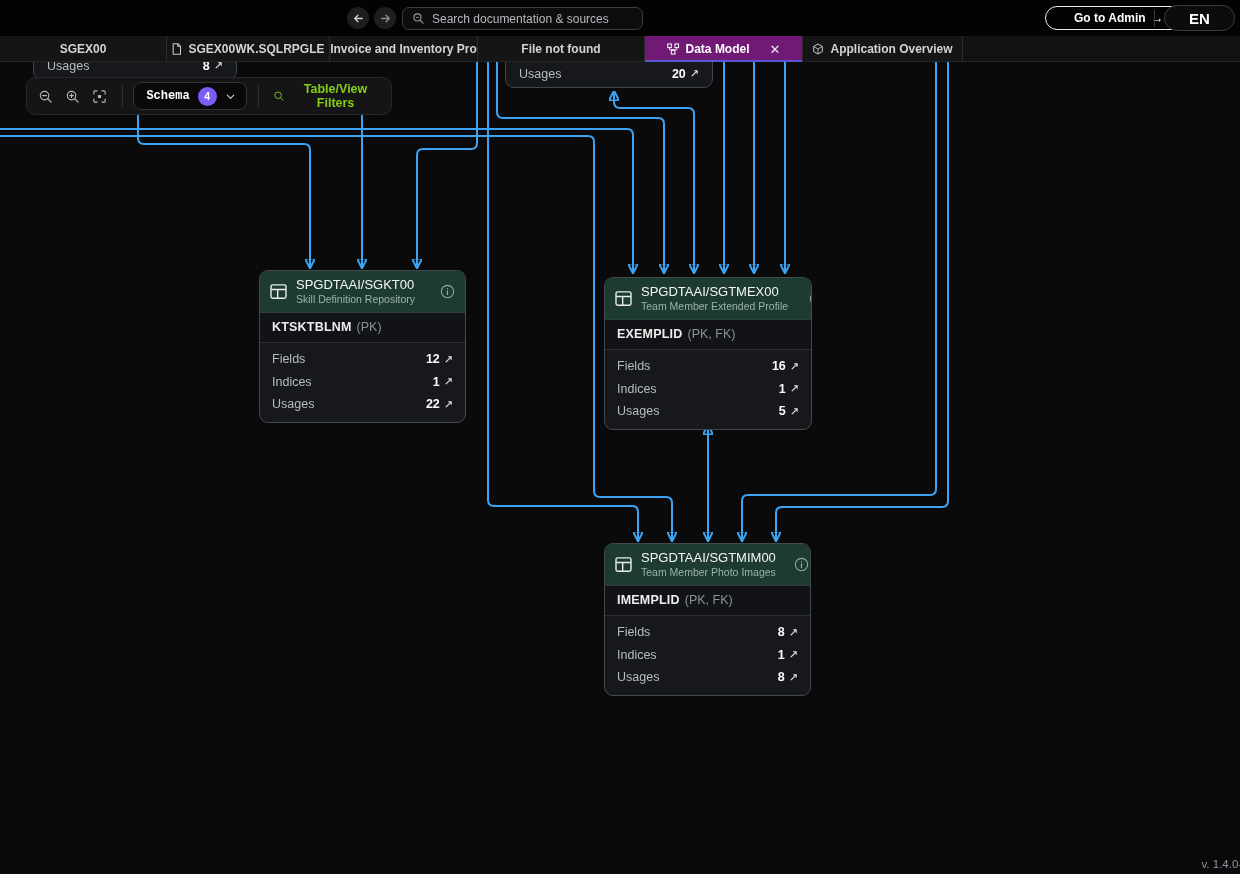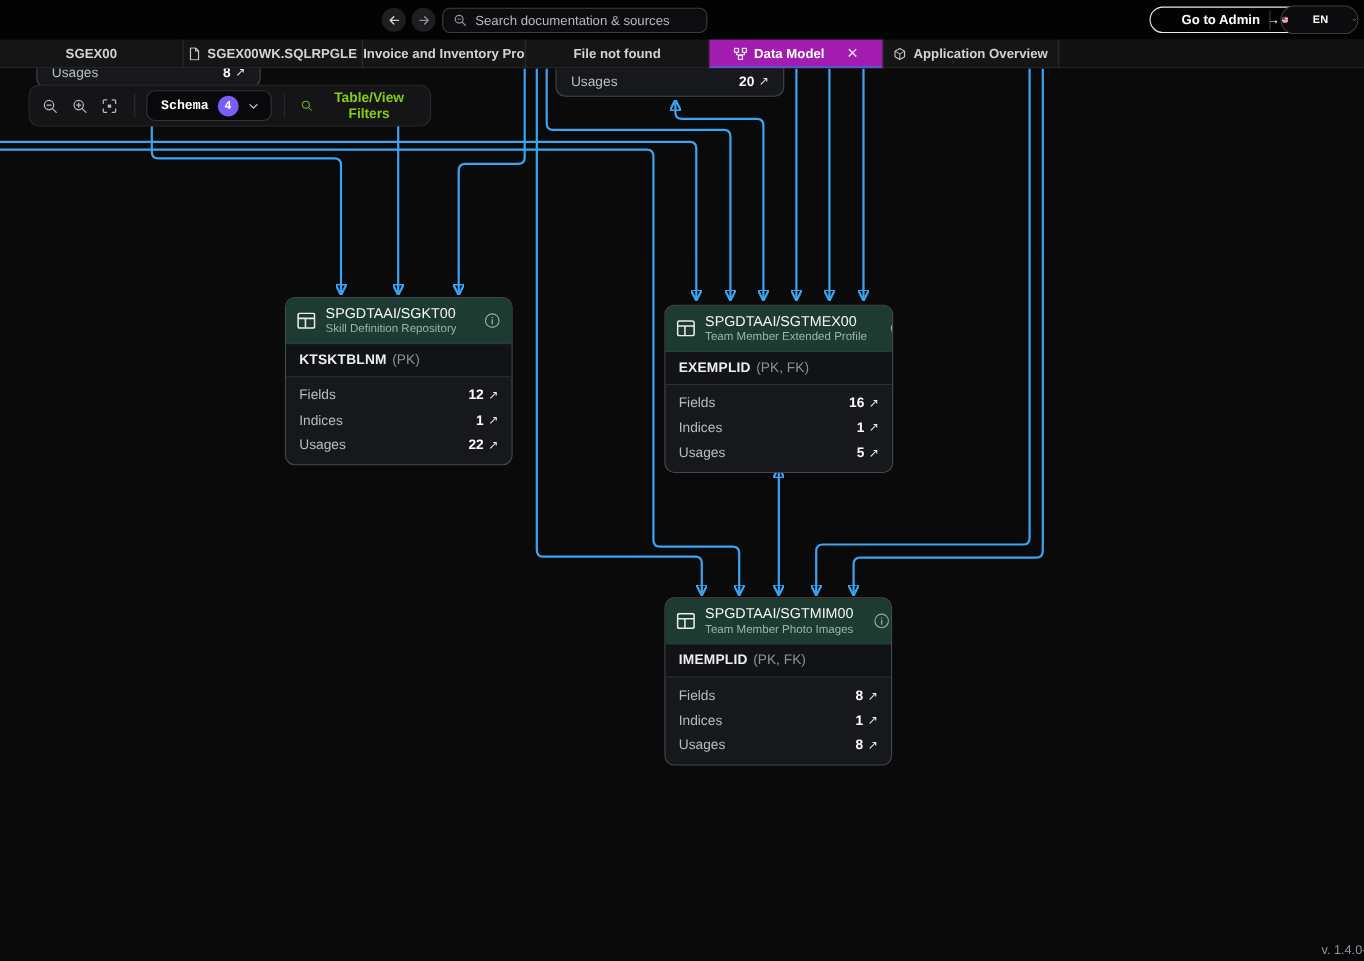--- a/index.html
+++ b/index.html
@@ -14,30 +14,30 @@
   .navbtn.fwd { color:#8f8f93; }
   .searchbox { position:absolute; left:402px; top:7px; width:241px; height:23px; border-radius:7px;
                background:#0d0d0f; border:1px solid #3c3c40; display:flex; align-items:center; gap:7px;
                padding:0 9px; color:#9b9ba0; }
   .searchbox .ph { font-size:12px; color:#b9b9bd; }
   .adminbtn { position:absolute; left:1045px; top:6px; height:24px; padding:0 28px; border-radius:13px;
               background:transparent; border:1.5px solid #ececee; color:#fff; font-size:12px; font-weight:700;
               display:flex; align-items:center; gap:6px; }
   .tb-divider { position:absolute; left:1154px; top:10px; width:1px; height:17px; background:#3a3a3e; }
   .langbtn { position:absolute; left:1164px; top:5px; width:71px; height:26px; border-radius:14px;
-             background:#0c0c0e; border:1px solid #3c3c40; color:#fff; font-size:10px; font-weight:700;
-             display:flex; align-items:center; justify-content:center; gap:22px; }
+             background:#0c0c0e; border:1px solid #3c3c40; color:#fff; font-size:15px; font-weight:700;
+             display:flex; align-items:center; justify-content:center; gap:22px;flex-direction:column; }
 
   
   .tabbar { position:absolute; left:0; top:36px; width:1240px; height:26px; background:#151516;
             display:flex; z-index:40; border-bottom:1px solid #242427; }
   .tab { height:26px; display:flex; align-items:center; justify-content:center; gap:6px;
          border-right:1px solid #2c2c30; color:#d3d3d6; font-size:12px; font-weight:700;
          position:relative; padding:0 8px; white-space:nowrap; overflow:hidden; }
-  .tab.active { background:#a21caf; color:#fff; }
+  .tab.active { background:#701a75; color:#fff; }
   .tab.active::after { content:""; position:absolute; left:0; right:0; bottom:0; height:2px; background:#5457cd; }
   .tab .ticon { display:flex; color:#c9c9cd; }
   .tab.active .ticon { color:#eee; }
   .tab .closex { margin-left:14px; font-size:13px; color:#e8e8ea; font-weight:400; cursor:pointer; }
   .tabfill { flex:1; background:#121213; }
 
   
   .canvas { position:absolute; left:0; top:62px; width:1240px; height:793px; overflow:hidden; background:#0a0a0b; }
   svg.wires { position:absolute; left:0; top:0; z-index:1; pointer-events:none; }
   svg.wires path { stroke:#3ca4f2; stroke-width:2; fill:none; }

